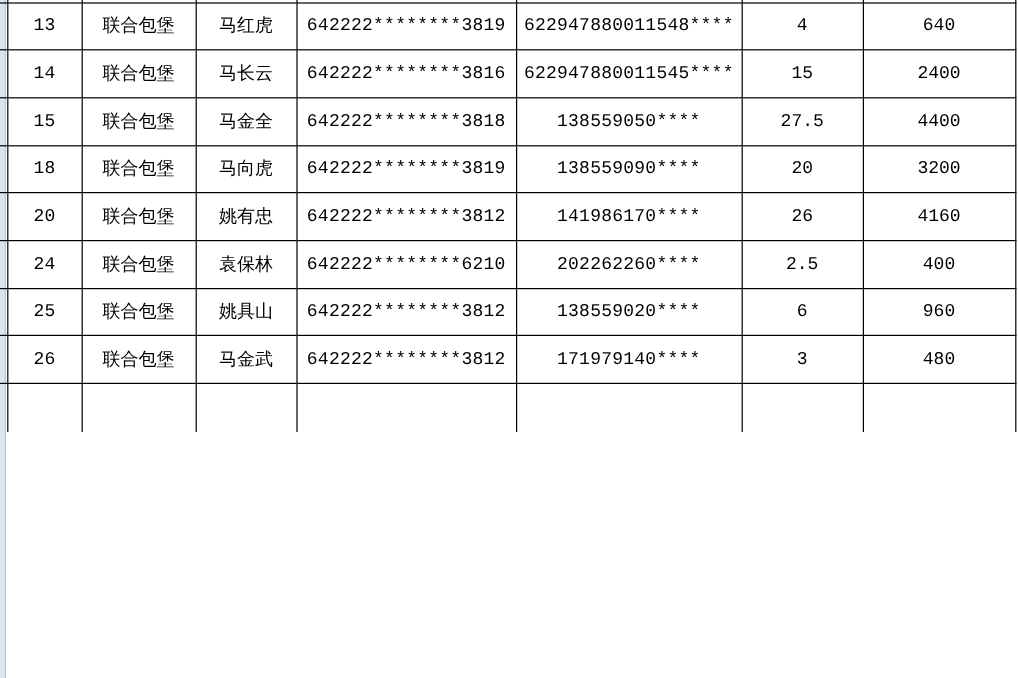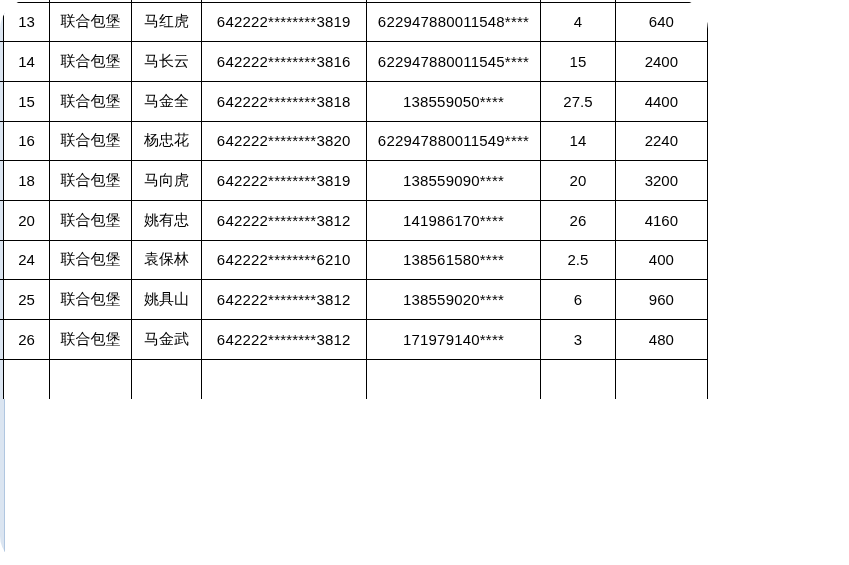--- a/index.html
+++ b/index.html
@@ -5,26 +5,25 @@
   :root{
     --border-color:#000000;
     --text-color:#000000;
     --strip-bg:#dbe5f1;
     --strip-edge:#b0c6e0;
     --page-bg:#ffffff;
   }
   html,body{margin:0;padding:0;background:var(--page-bg);}
   .screen{
     position:relative;
-    width:708px;height:565px;
+    width:849px;height:565px;
     overflow:hidden;
     background:var(--page-bg);
-    font-family:Liberation Sans, sans-serif;
+    font-family:Liberation Mono, monospace;
     color:var(--text-color);
-    border-radius:29px;
   }
   .left-strip{
     position:absolute;left:0;top:0;width:5px;height:565px;
     background:var(--strip-bg);
     border-right:1px solid var(--strip-edge);
     box-sizing:border-box;
     z-index:0;
   }
   table.ledger{
     position:absolute;left:0;top:-1px;
@@ -117,30 +116,20 @@
       <td class="edge"></td>
       <td class="c-index">15</td>
       <td class="c-village">联合包堡</td>
       <td class="c-name">马金全</td>
       <td class="c-id">642222********3818</td>
       <td class="c-account">138559050****</td>
       <td class="c-qty">27.5</td>
       <td class="c-amount">4400</td>
     </tr>
 
-    <tr class="data-row">
-      <td class="edge"></td>
-      <td class="c-index">16</td>
-      <td class="c-village">联合包堡</td>
-      <td class="c-name">杨忠花</td>
-      <td class="c-id">642222********3820</td>
-      <td class="c-account">622947880011549****</td>
-      <td class="c-qty">14</td>
-      <td class="c-amount">2240</td>
-    </tr>
 
 
     <tr class="data-row">
       <td class="edge"></td>
       <td class="c-index">18</td>
       <td class="c-village">联合包堡</td>
       <td class="c-name">马向虎</td>
       <td class="c-id">642222********3819</td>
       <td class="c-account">138559090****</td>
       <td class="c-qty">20</td>
@@ -161,21 +150,21 @@
 
 
 
 
     <tr class="data-row">
       <td class="edge"></td>
       <td class="c-index">24</td>
       <td class="c-village">联合包堡</td>
       <td class="c-name">袁保林</td>
       <td class="c-id">642222********6210</td>
-      <td class="c-account">138561580****</td>
+      <td class="c-account">202262260****</td>
       <td class="c-qty">2.5</td>
       <td class="c-amount">400</td>
     </tr>
 
     <tr class="data-row">
       <td class="edge"></td>
       <td class="c-index">25</td>
       <td class="c-village">联合包堡</td>
       <td class="c-name">姚具山</td>
       <td class="c-id">642222********3812</td>

